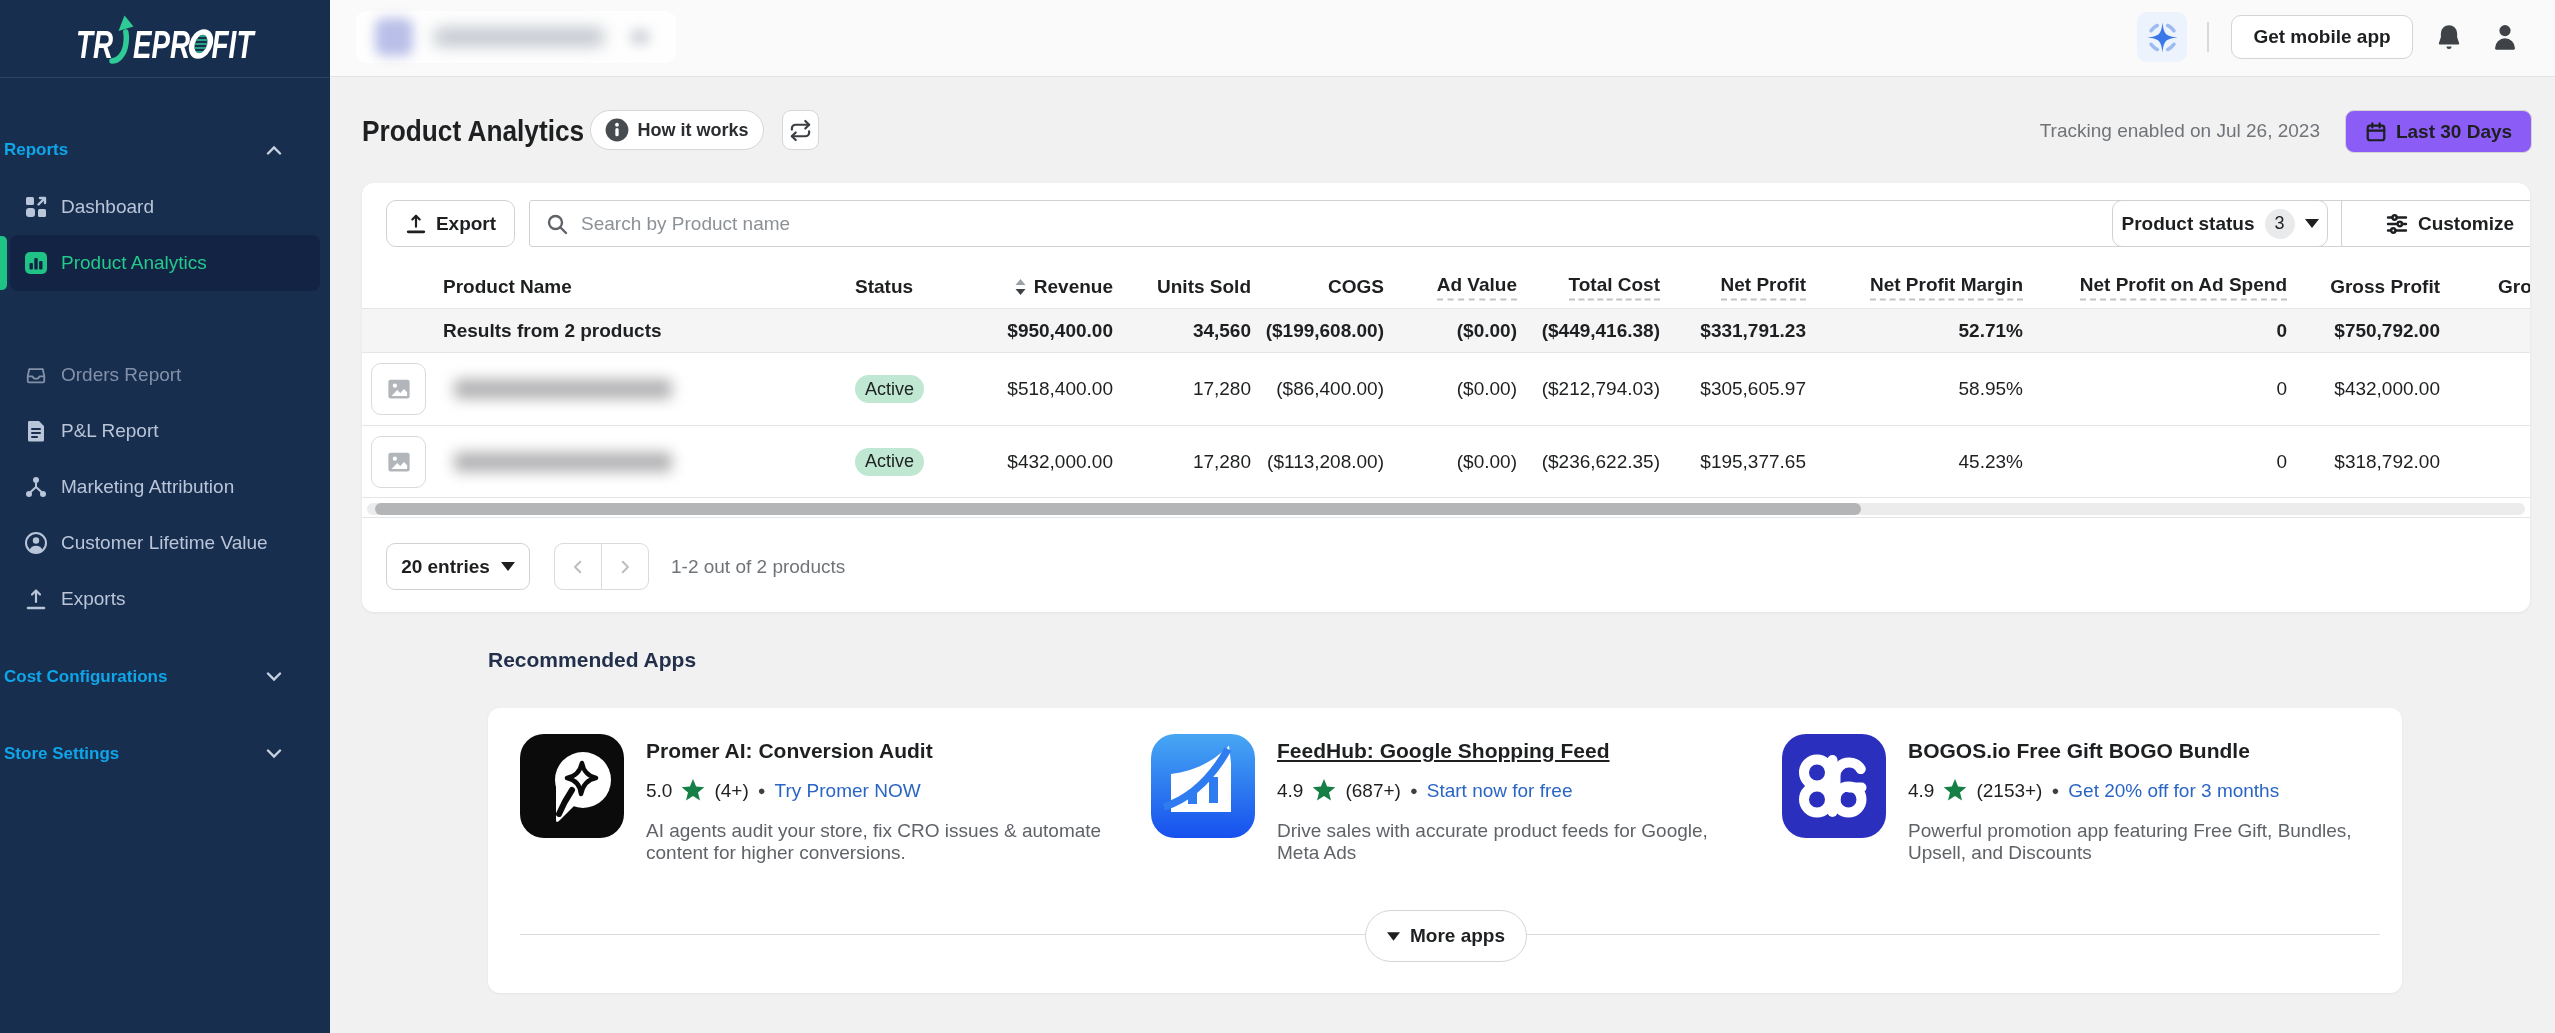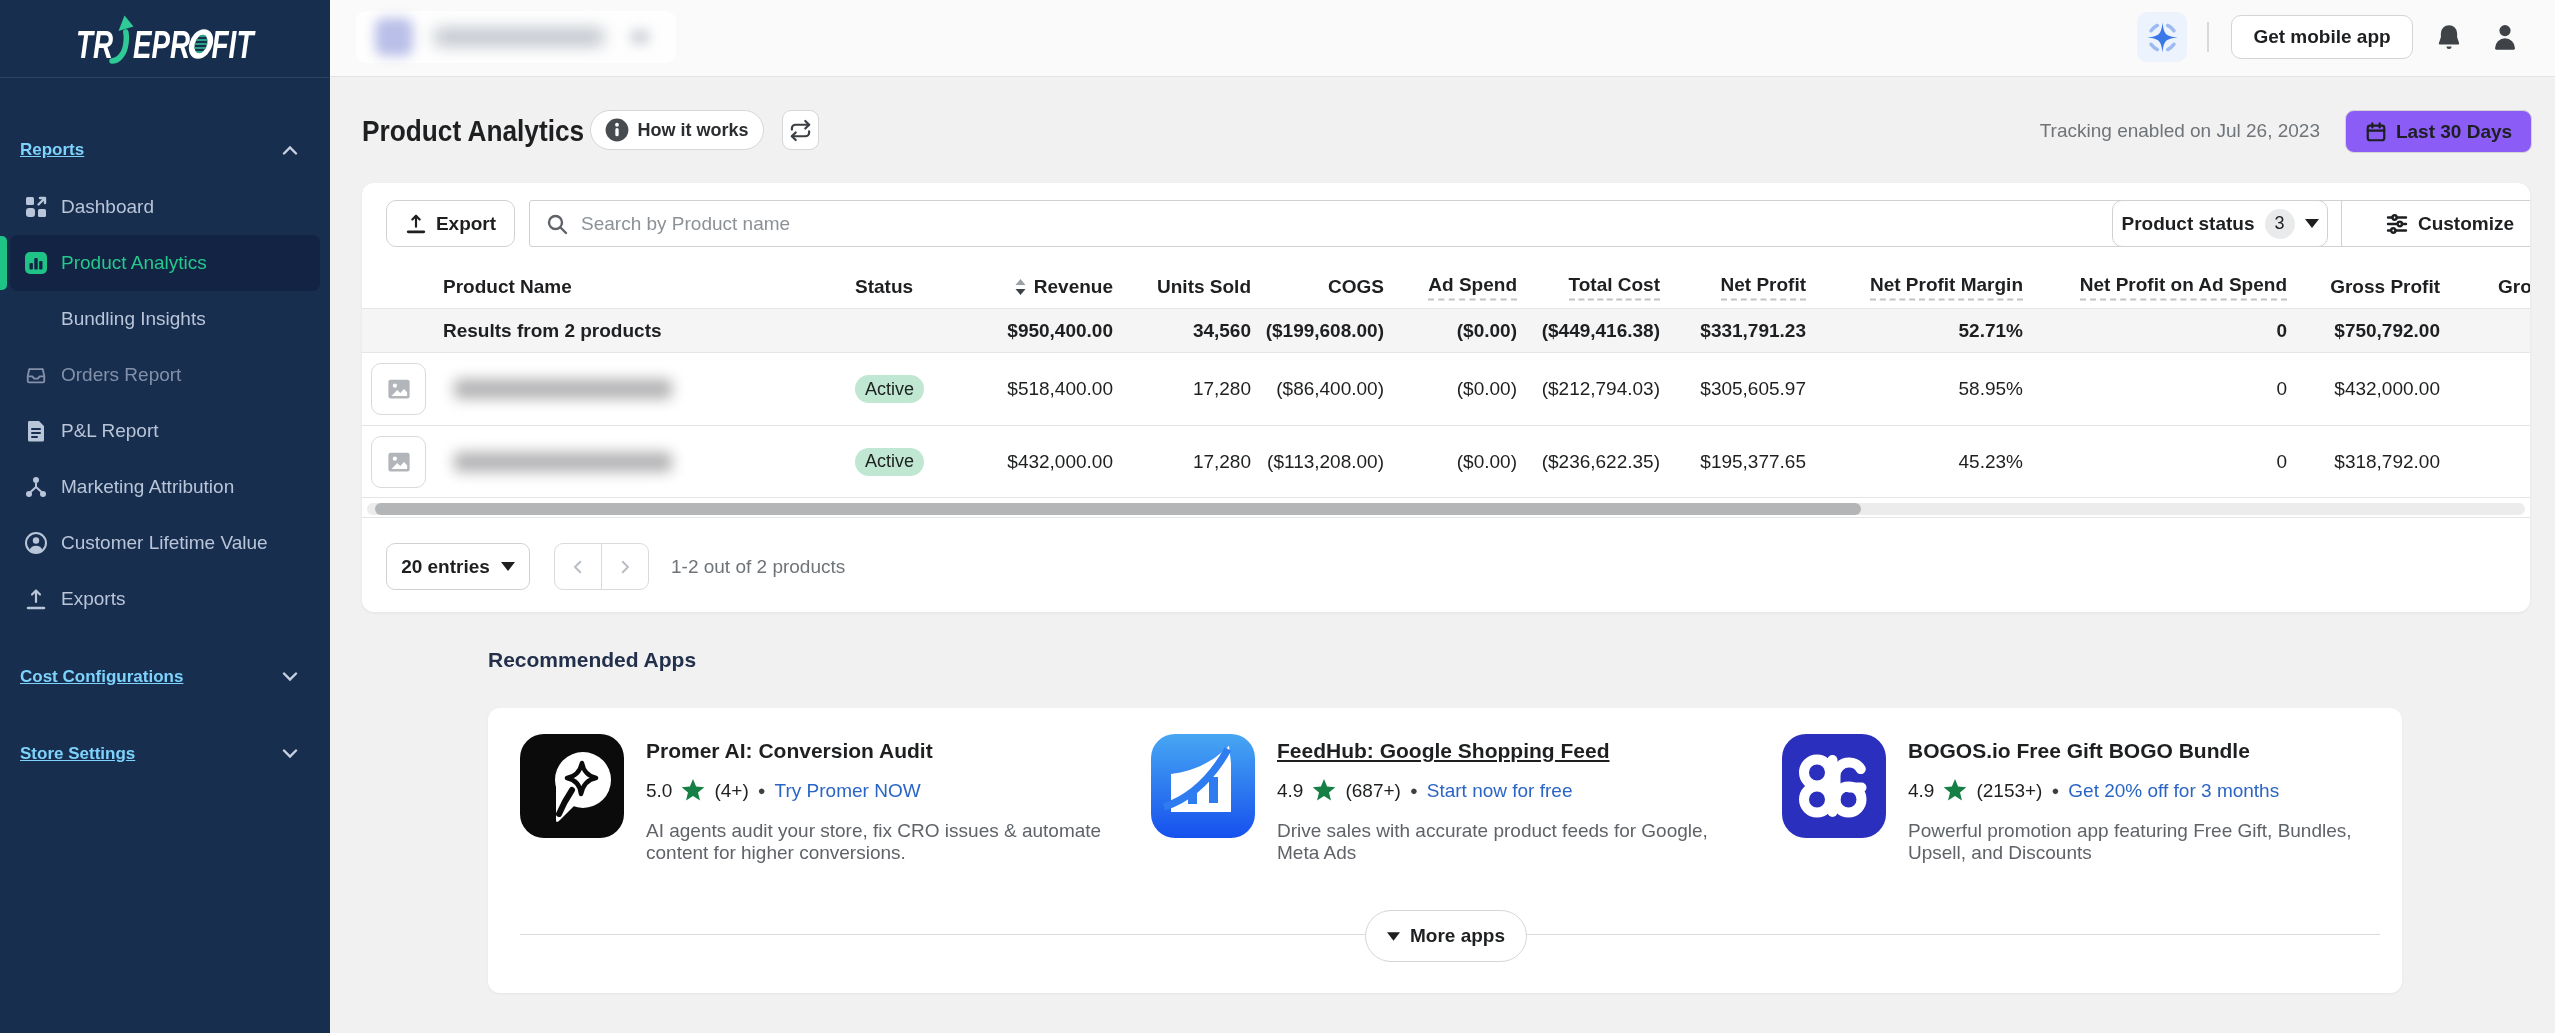--- a/index.html
+++ b/index.html
@@ -1,21 +1,21 @@
 <!DOCTYPE html>
 <html><head>
 <meta charset="utf-8">
 <style>
 * { margin:0; padding:0; box-sizing:border-box; }
 html,body { width:2555px; height:1033px; overflow:hidden; font-family:"Liberation Sans", sans-serif; background:#f1f1f1; }
 svg { display:block; }
 #sidebar { position:absolute; left:0; top:0; width:330px; height:1033px; background:#182e4f; z-index:5; }
 .logo { position:absolute; left:76px; top:13px; }
 .side-sep { position:absolute; left:0; top:77px; width:330px; height:1px; background:rgba(255,255,255,0.10); }
-.sec-label { position:absolute; left:20px; width:292px; color:#7dd3fc; font-size:17px; font-weight:bold; display:flex; justify-content:space-between; align-items:center;text-decoration:underline; }
+.sec-label { position:absolute; left:4px; width:292px; color:#0ea5e9; font-size:17px; font-weight:bold; display:flex; justify-content:space-between; align-items:center; }
 .mi { position:absolute; left:0; width:330px; height:56px; color:#b9c5d8; font-size:19px; }
 .mi .ic { position:absolute; left:25px; top:17px; width:22px; height:22px; }
 .mi .tx { position:absolute; left:61px; top:50%; transform:translateY(-50%); white-space:nowrap; }
 .mi-active { background:#122343; border-radius:8px; left:10px; width:310px; }
 .mi-active .ic { left:15px; }
 .mi-active .tx { left:51px; color:#25c98c; }
 .act-bar { position:absolute; left:0; width:7px; height:54px; background:#1fc386; border-radius:0 5px 5px 0; z-index:6; }
 #topbar { position:absolute; left:330px; top:0; width:2225px; height:77px; background:#fafafa; border-bottom:1px solid #e3e4e6; z-index:4; }
 .store-bg { position:absolute; left:26px; top:11px; width:320px; height:52px; border-radius:10px; background:rgba(255,255,255,0.8); }
 .blur-badge { position:absolute; left:45px; top:18px; width:38px; height:38px; border-radius:9px; background:#b9bfe8; filter:blur(6px); }
@@ -126,23 +126,20 @@
         <rect x="0" y="0" width="22" height="22" rx="5" fill="#1fc386"></rect>
         <g fill="#122343">
           <rect x="4.5" y="11" width="3.4" height="6.5" rx="1"></rect>
           <rect x="9.3" y="6" width="3.4" height="11.5" rx="1"></rect>
           <rect x="14.1" y="9" width="3.4" height="8.5" rx="1"></rect>
         </g>
       </svg>
     <span class="tx">Product Analytics</span>
   </div>
   <div class="act-bar" style="top:236px;"></div>
-  <div class="mi" style="top:291px;">
-      <span class="tx">Bundling Insights</span>
-    </div>
   <div class="mi" style="top:347px;">
     <svg class="ic" viewBox="0 0 24 24" fill="none" stroke="#8291a9" stroke-width="2" stroke-linejoin="round">
         <path d="M3 13.5h5l2 2.5h4l2-2.5h5"></path>
         <path d="M5.5 5.5h13a1 1 0 0 1 1 .8L21 13v5.5a1.5 1.5 0 0 1-1.5 1.5h-15A1.5 1.5 0 0 1 3 18.5V13l1.5-6.7a1 1 0 0 1 1-.8z"></path>
       </svg>
     <span class="tx" style="color:#8291a9;">Orders Report</span>
   </div>
   <div class="mi" style="top:403px;">
     <svg class="ic" viewBox="0 0 22 22">
         <path d="M4 1h10l5 5v14a1.5 1.5 0 0 1-1.5 1.5h-13A1.5 1.5 0 0 1 3 20V2.5A1.5 1.5 0 0 1 4 1z" fill="#b9c5d8"></path>
@@ -281,21 +278,21 @@
     </div>
     <div class="trow hdrow">
       <span class="c hd" style="left:81px;">Product Name</span>
       <span class="c hd" style="left:493px;">Status</span>
       <span class="c hd" style="right:1417px; display:flex; align-items:center; gap:7px;"><svg width="13" height="18" viewBox="0 0 13 18">
             <path d="M6.5 1L11.5 7h-10z" fill="#9aa0a6"></path>
             <path d="M6.5 17L1.5 11h10z" fill="#3c4043"></path>
           </svg>Revenue</span>
       <span class="c hd" style="right:1279px;">Units Sold</span>
       <span class="c hd" style="right:1146px;">COGS</span>
-      <span class="c hd dash" style="right:1013px;">Ad Spend</span>
+      <span class="c hd dash" style="right:1013px;">Ad Value</span>
       <span class="c hd dash" style="right:870px;">Total Cost</span>
       <span class="c hd dash" style="right:724px;">Net Profit</span>
       <span class="c hd dash" style="right:507px;">Net Profit Margin</span>
       <span class="c hd dash" style="right:243px;">Net Profit on Ad Spend</span>
       <span class="c hd" style="right:90px;">Gross Profit</span>
       <span class="c hd" style="left:2136px;">Gross Profit Margin</span>
     </div>
     <div class="trow sumrow">
       <span class="c" style="left:81px;">Results from 2 products</span>
       <span class="c cr" style="right:1417px;">$950,400.00</span>

